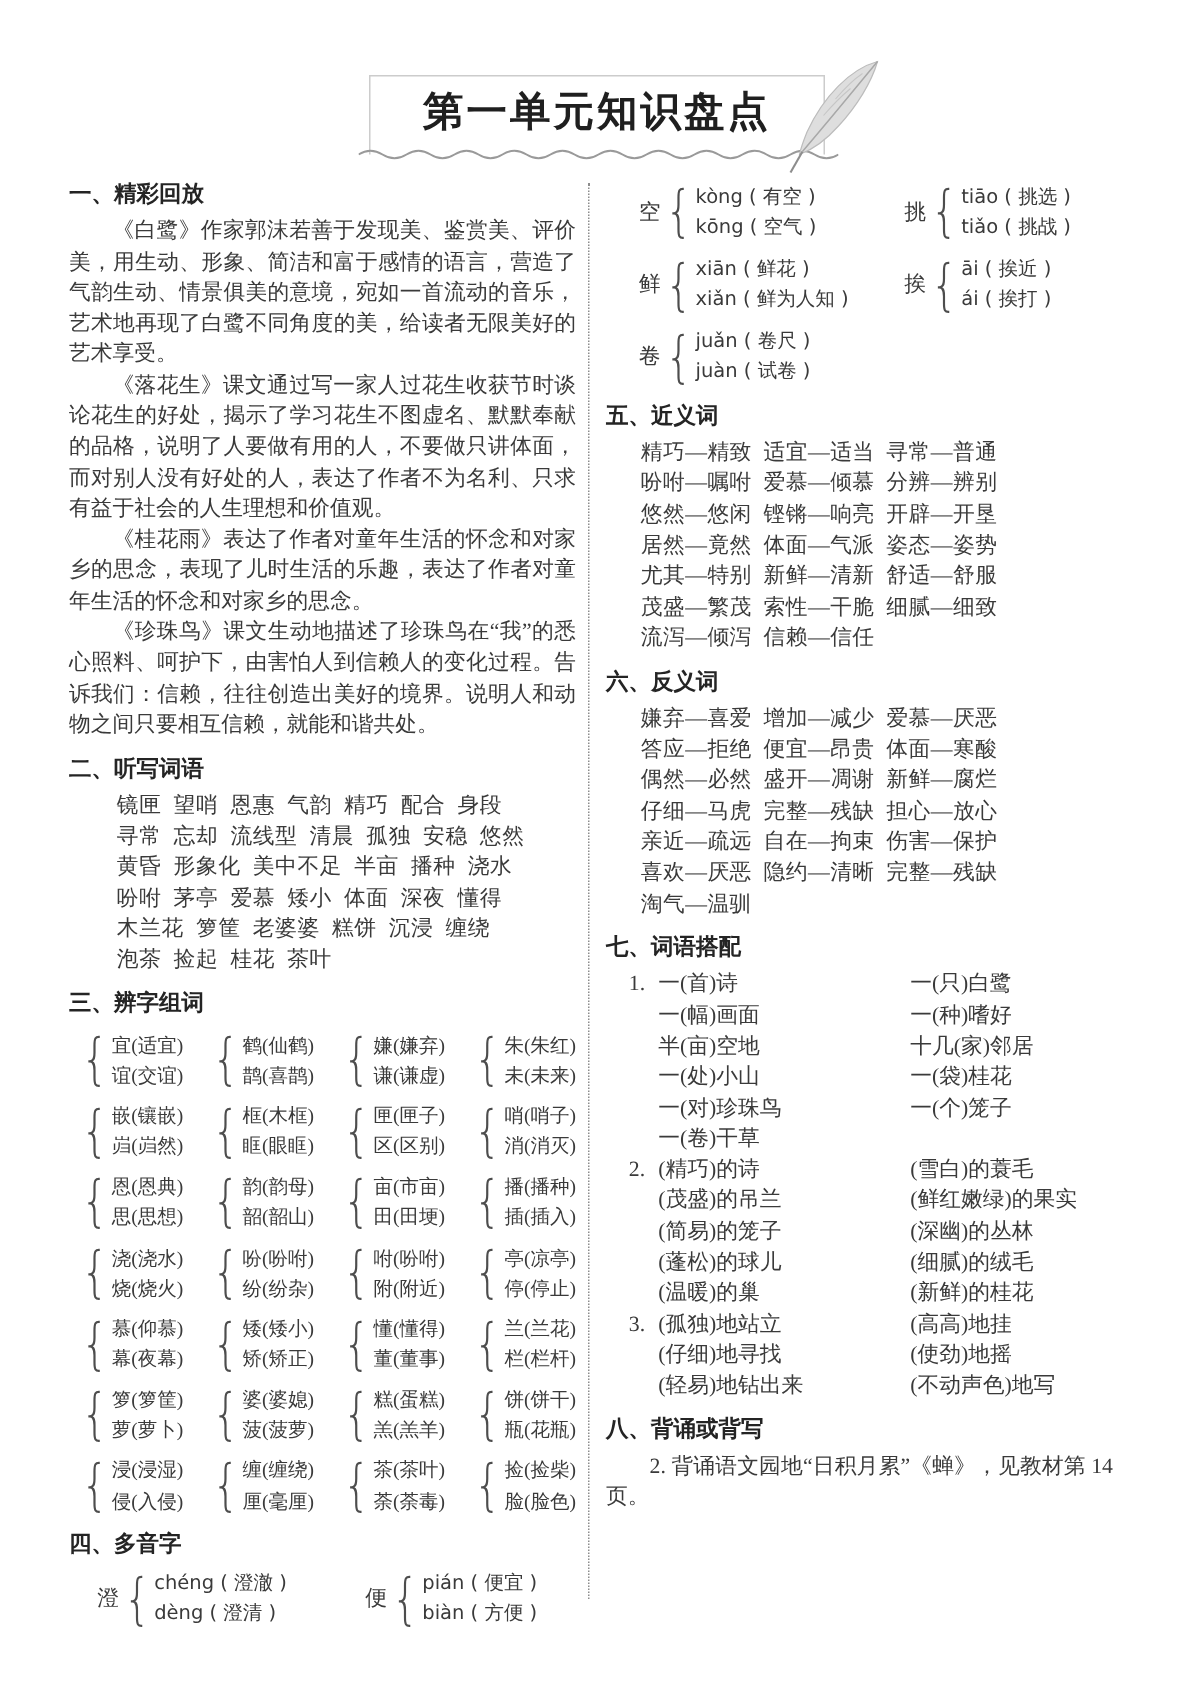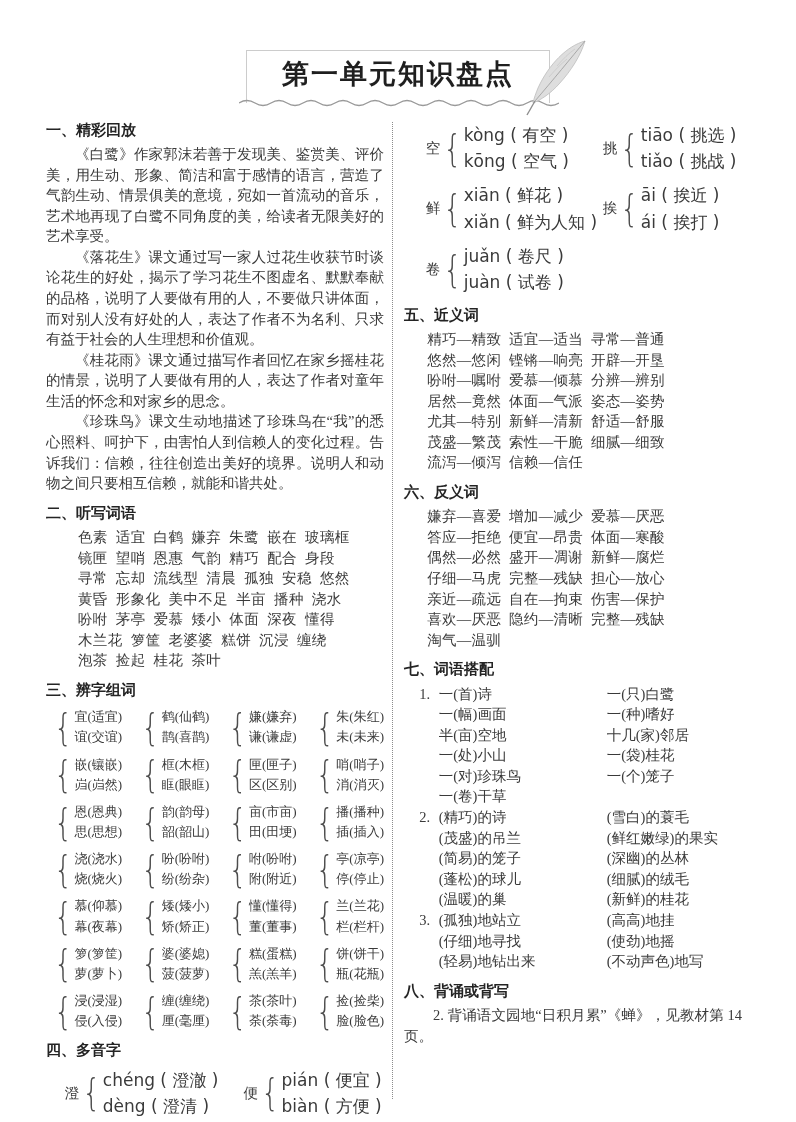--- a/index.html
+++ b/index.html
@@ -58,21 +58,21 @@
   }
   .cmp-lines{display:flex;flex-direction:column;font-size:13px;line-height:1.55;white-space:nowrap;}
   
   .poly-grid{display:grid;grid-template-columns:56% 44%;row-gap:8px;padding-left:1.3em;margin-top:6px;}
   .poly-grid.right-top{padding-left:1.5em;margin-top:2px;margin-bottom:6px;}
   .poly-item{display:flex;align-items:center;}
   .poly-char{font-size:14.5px;margin-right:3px;flex:none;}
   .poly-lines{
     display:flex;flex-direction:column;
     font-family:"DejaVu Sans",sans-serif;
-    font-size:17px;line-height:1.55;white-space:nowrap;
+    font-size:13px;line-height:1.55;white-space:nowrap;
   }
   
   .colloc-rows{display:flex;flex-direction:column;margin-top:2px;}
   .colloc-row{display:flex;padding-left:1.05em;line-height:1.42;}
   .colloc-num{width:1.35em;flex:none;}
   .colloc-l{width:168px;flex:none;white-space:nowrap;}
   .colloc-r{flex:1;white-space:nowrap;}
   
   .recite p{margin:0;text-indent:2em;text-align:justify;}
 </style>
@@ -101,31 +101,30 @@
     <div class="col-left">
 
       <section>
         <h2 class="sec-h first">一、精彩回放</h2>
         <div>
 
             <p class="para">《白鹭》作家郭沫若善于发现美、鉴赏美、评价美，用生动、形象、简洁和富于感情的语言，营造了气韵生动、情景俱美的意境，宛如一首流动的音乐，艺术地再现了白鹭不同角度的美，给读者无限美好的艺术享受。</p>
 
             <p class="para">《落花生》课文通过写一家人过花生收获节时谈论花生的好处，揭示了学习花生不图虚名、默默奉献的品格，说明了人要做有用的人，不要做只讲体面，而对别人没有好处的人，表达了作者不为名利、只求有益于社会的人生理想和价值观。</p>
 
-            <p class="para">《桂花雨》课文通过描写作者回忆在家乡摇桂花的情景，说明了人要做有用的人，表达了作者对童年生活的怀念和对家乡的思念。</p>
+            <p class="para">《桂花雨》表达了作者对童年生活的怀念和对家乡的思念，表现了儿时生活的乐趣，表达了作者对童年生活的怀念和对家乡的思念。</p>
 
             <p class="para">《珍珠鸟》课文生动地描述了珍珠鸟在“我”的悉心照料、呵护下，由害怕人到信赖人的变化过程。告诉我们：信赖，往往创造出美好的境界。说明人和动物之间只要相互信赖，就能和谐共处。</p>
           </div>
       </section>
 
       <section>
         <h2 class="sec-h">二、听写词语</h2>
         <div>
 
-            <p class="wordline">色素  适宜  白鹤  嫌弃  朱鹭  嵌在  玻璃框</p>
 
             <p class="wordline">镜匣  望哨  恩惠  气韵  精巧  配合  身段</p>
 
             <p class="wordline">寻常  忘却  流线型  清晨  孤独  安稳  悠然</p>
 
             <p class="wordline">黄昏  形象化  美中不足  半亩  播种  浇水</p>
 
             <p class="wordline">吩咐  茅亭  爱慕  矮小  体面  深夜  懂得</p>
 
             <p class="wordline">木兰花  箩筐  老婆婆  糕饼  沉浸  缠绕</p>
@@ -462,23 +461,23 @@
             </span>
           </div>
         </div>
 
       <section>
         <h2 class="sec-h">五、近义词</h2>
         <div>
 
             <p class="pairline">精巧—精致  适宜—适当  寻常—普通</p>
 
+            <p class="pairline">吩咐—嘱咐  爱慕—倾慕  分辨—辨别</p>
+
             <p class="pairline">悠然—悠闲  铿锵—响亮  开辟—开垦</p>
-
-            <p class="pairline">吩咐—嘱咐  爱慕—倾慕  分辨—辨别</p>
 
             <p class="pairline">居然—竟然  体面—气派  姿态—姿势</p>
 
             <p class="pairline">尤其—特别  新鲜—清新  舒适—舒服</p>
 
             <p class="pairline">茂盛—繁茂  索性—干脆  细腻—细致</p>
 
             <p class="pairline">流泻—倾泻  信赖—信任</p>
           </div>
       </section>

